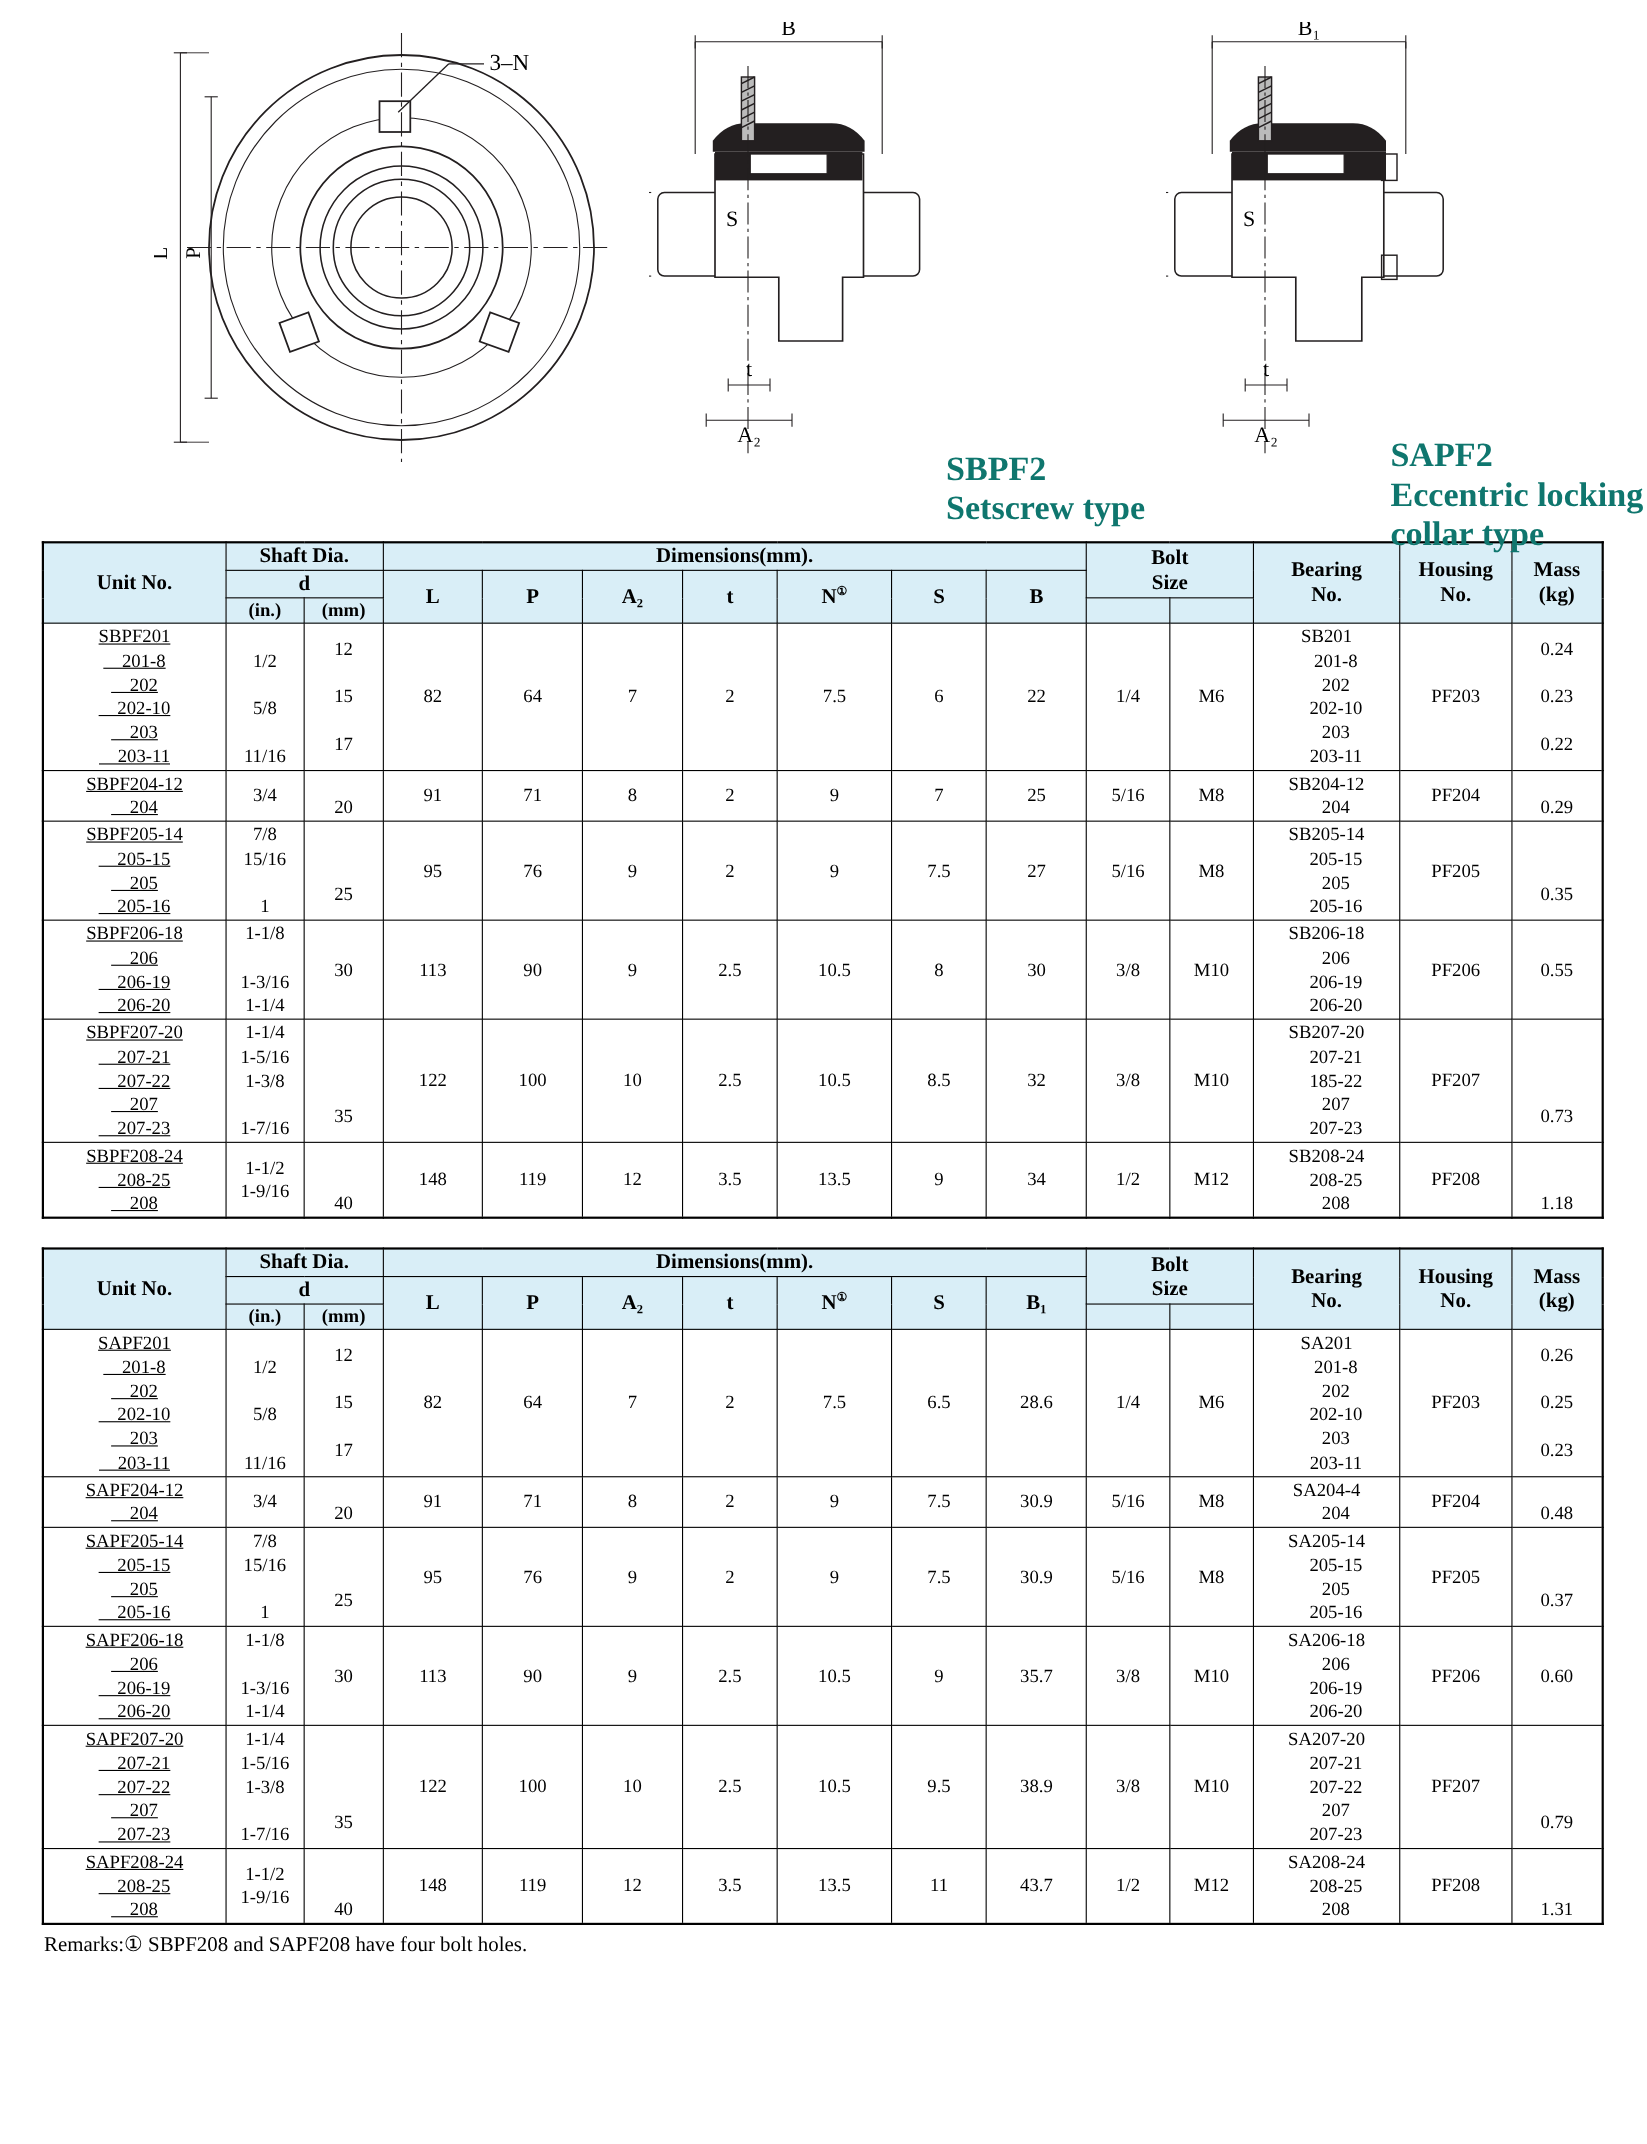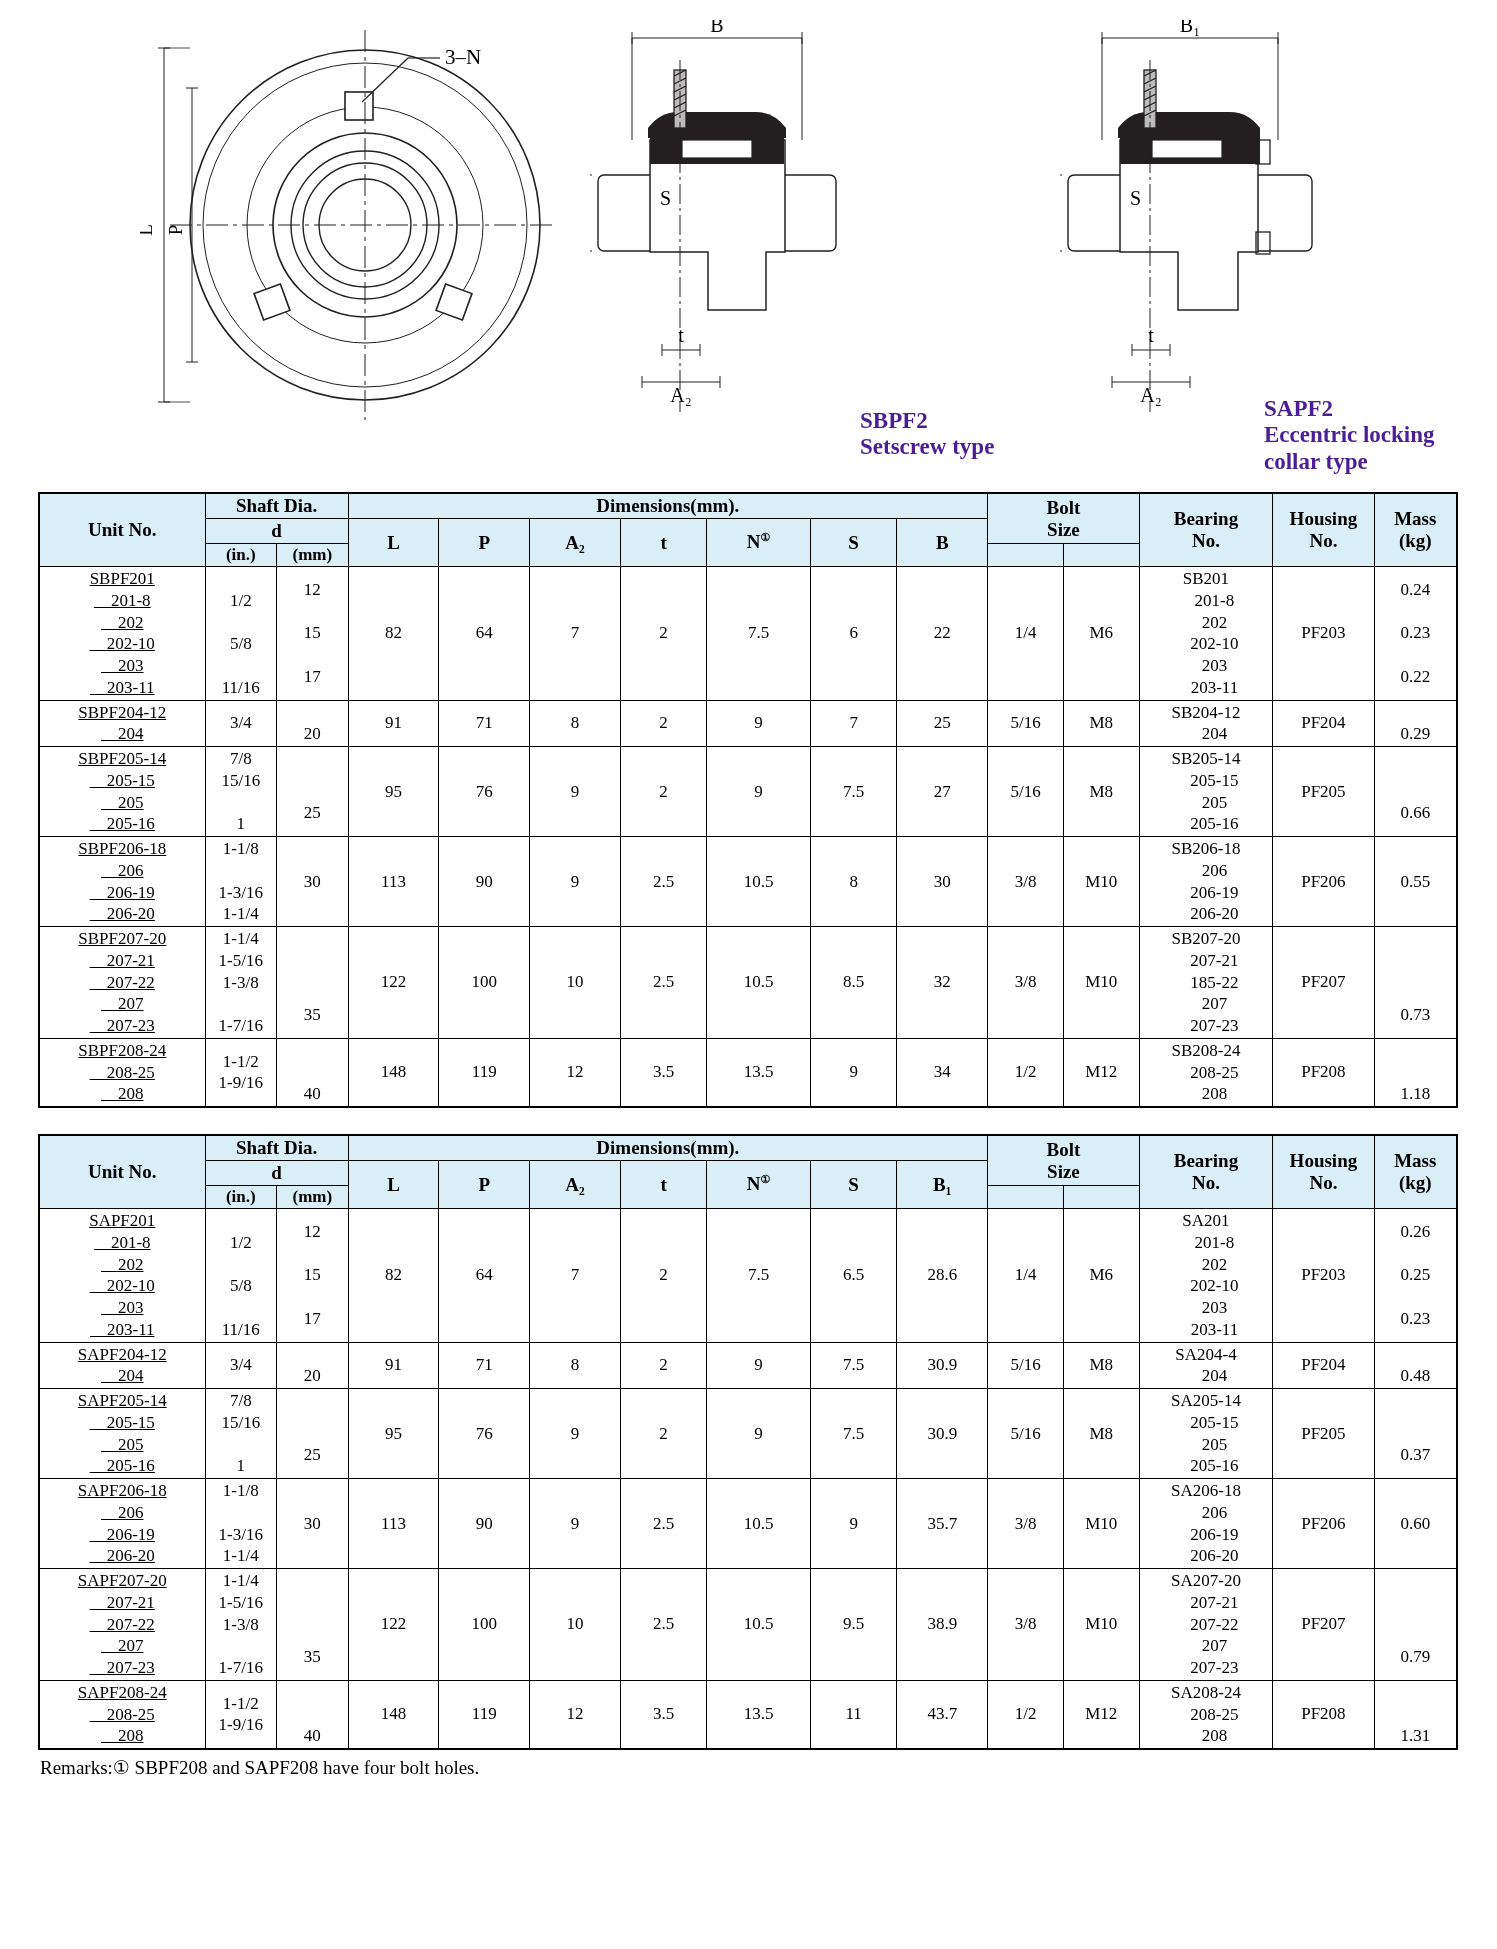--- a/index.html
+++ b/index.html
@@ -10,23 +10,23 @@
     color:#000;
   }
   .page{position:relative;width:1497px;min-height:1949px;padding:0;box-sizing:border-box;}
 
   
   .drawings{position:relative;height:492px;width:1497px;}
   svg.fig{display:block;}
 
   .fig-label{
     position:absolute;
-    color:#4c1d95;
+    color:#0f766e;
     font-weight:bold;
-    font-size:23px;
+    font-size:31px;
     line-height:1.15;
     font-family:"Liberation Serif", serif;
   }
 
   
   .tablewrap{margin:0 38px 0 38px;}
   table.spec{
     border-collapse:collapse;
     width:1420px;
     background:#fff;
@@ -376,21 +376,21 @@
           <td>27</td>
           <td>5/16</td>
           <td>M8</td>
           <td class="bearingcell">SB205-14
     205-15
     205
     205-16</td>
           <td>PF205</td>
           <td class="mass-cell">
 
-0.66</td>
+0.35</td>
         </tr>
         <tr>
           <td class="unitcell">SBPF206-18
     206
     206-19
     206-20</td>
           <td class="shaft-in">1-1/8
 
 1-3/16
 1-1/4</td>

